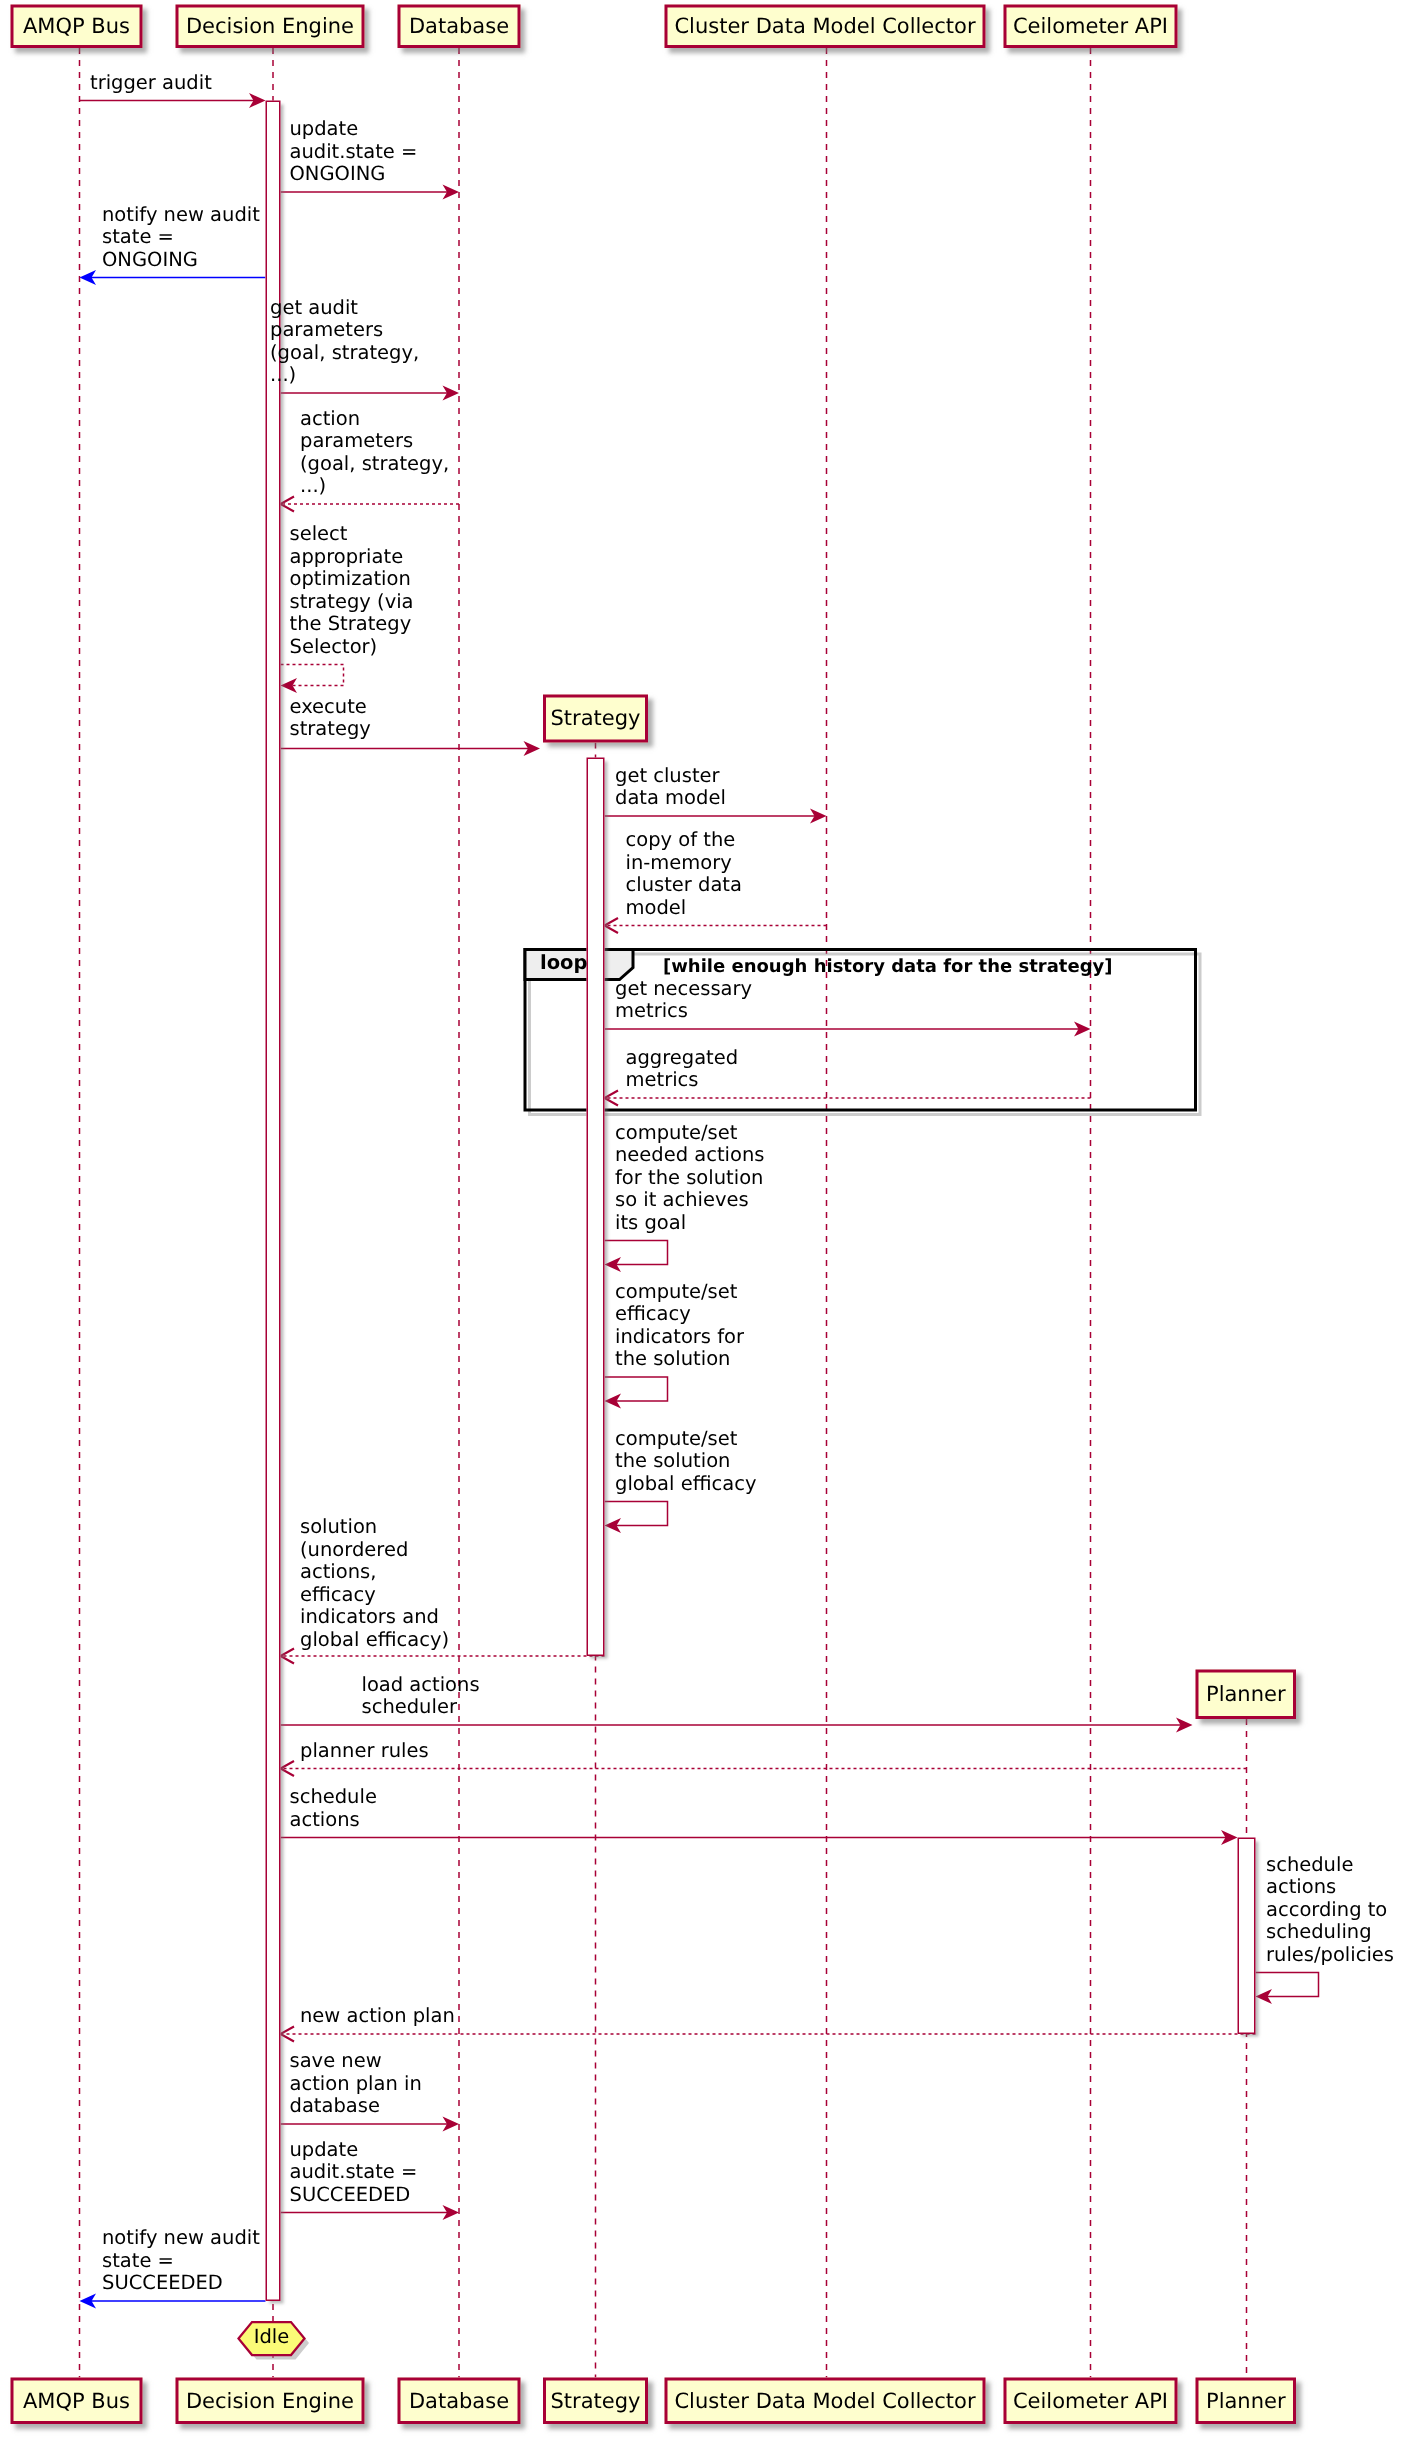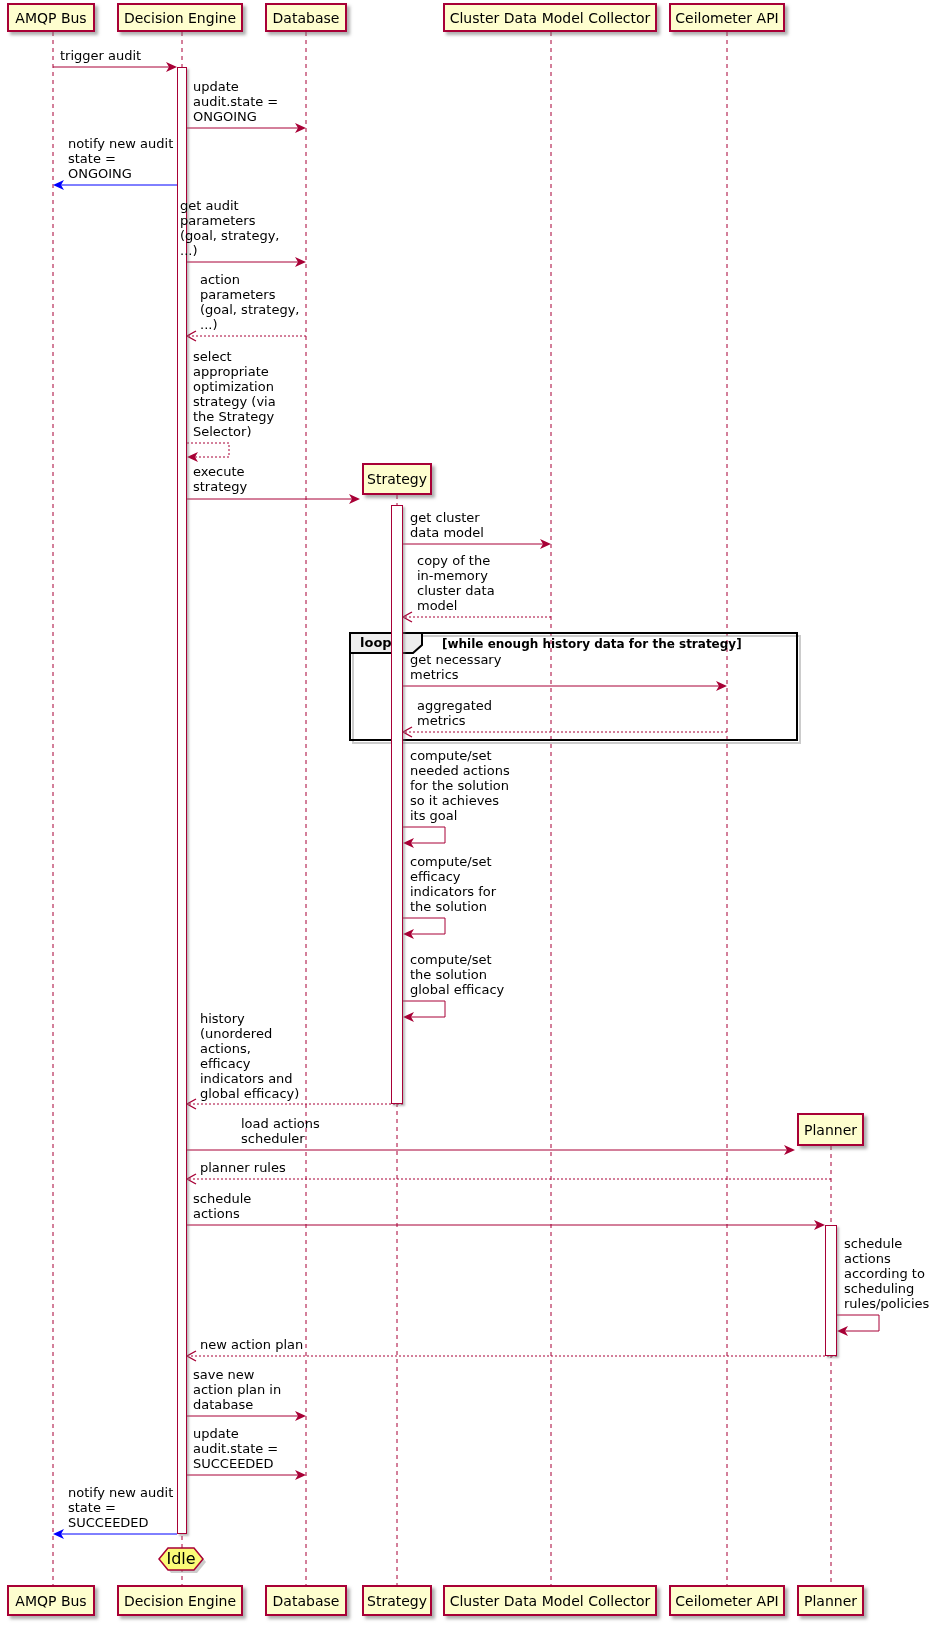--- a/index.html
+++ b/index.html
@@ -7,21 +7,21 @@
          font-family:"DejaVu Sans",sans-serif;color:#000;}
   #links{position:absolute;left:0;top:0;width:938px;height:1626px;}
   .pbox{position:absolute;box-sizing:border-box;background:#FEFECE;border:2px solid #A80036;
         display:flex;align-items:center;justify-content:center;font-size:14px;
         box-shadow:3px 3px 3px rgba(110,110,110,.55);white-space:nowrap;}
   .act{position:absolute;box-sizing:border-box;background:#FFFFFF;border:1px solid #A80036;
        box-shadow:2px 2px 2px rgba(120,120,120,.5);}
   .msg-label{position:absolute;font-size:13px;line-height:15px;white-space:nowrap;}
   .frame-label{position:absolute;font-weight:bold;font-size:13px;line-height:16px;white-space:nowrap;}
   .frame-cond{position:absolute;font-weight:bold;font-size:12px;line-height:16px;white-space:nowrap;}
-  .note-label{position:absolute;font-size:16px;line-height:15px;text-align:center;white-space:nowrap;}
+  .note-label{position:absolute;font-size:13px;line-height:15px;text-align:center;white-space:nowrap;}
 </style>
 </head>
 <body>
 
 <div id="stage">
   <svg id="links" xmlns="http://www.w3.org/2000/svg">
       <line x1="53" y1="32" x2="53" y2="1585" stroke="#A80036" stroke-width="1" stroke-dasharray="4,4"></line>
       <line x1="182" y1="32" x2="182" y2="1585" stroke="#A80036" stroke-width="1" stroke-dasharray="4,4"></line>
       <line x1="306" y1="32" x2="306" y2="1585" stroke="#A80036" stroke-width="1" stroke-dasharray="4,4"></line>
       <line x1="397" y1="495" x2="397" y2="1585" stroke="#A80036" stroke-width="1" stroke-dasharray="4,4"></line>
@@ -152,21 +152,21 @@
       <div>efficacy</div>
       <div>indicators for</div>
       <div>the solution</div>
     </div>
     <div class="msg-label" style="position: absolute; left: 410px; top: 952px;">
       <div>compute/set</div>
       <div>the solution</div>
       <div>global efficacy</div>
     </div>
     <div class="msg-label" style="position: absolute; left: 200px; top: 1011px;">
-      <div>history</div>
+      <div>solution</div>
       <div>(unordered</div>
       <div>actions,</div>
       <div>efficacy</div>
       <div>indicators and</div>
       <div>global efficacy)</div>
     </div>
     <div class="msg-label" style="position: absolute; left: 193px; top: 1116px; margin-left: 48px;">
       <div>load actions</div>
       <div>scheduler</div>
     </div>

